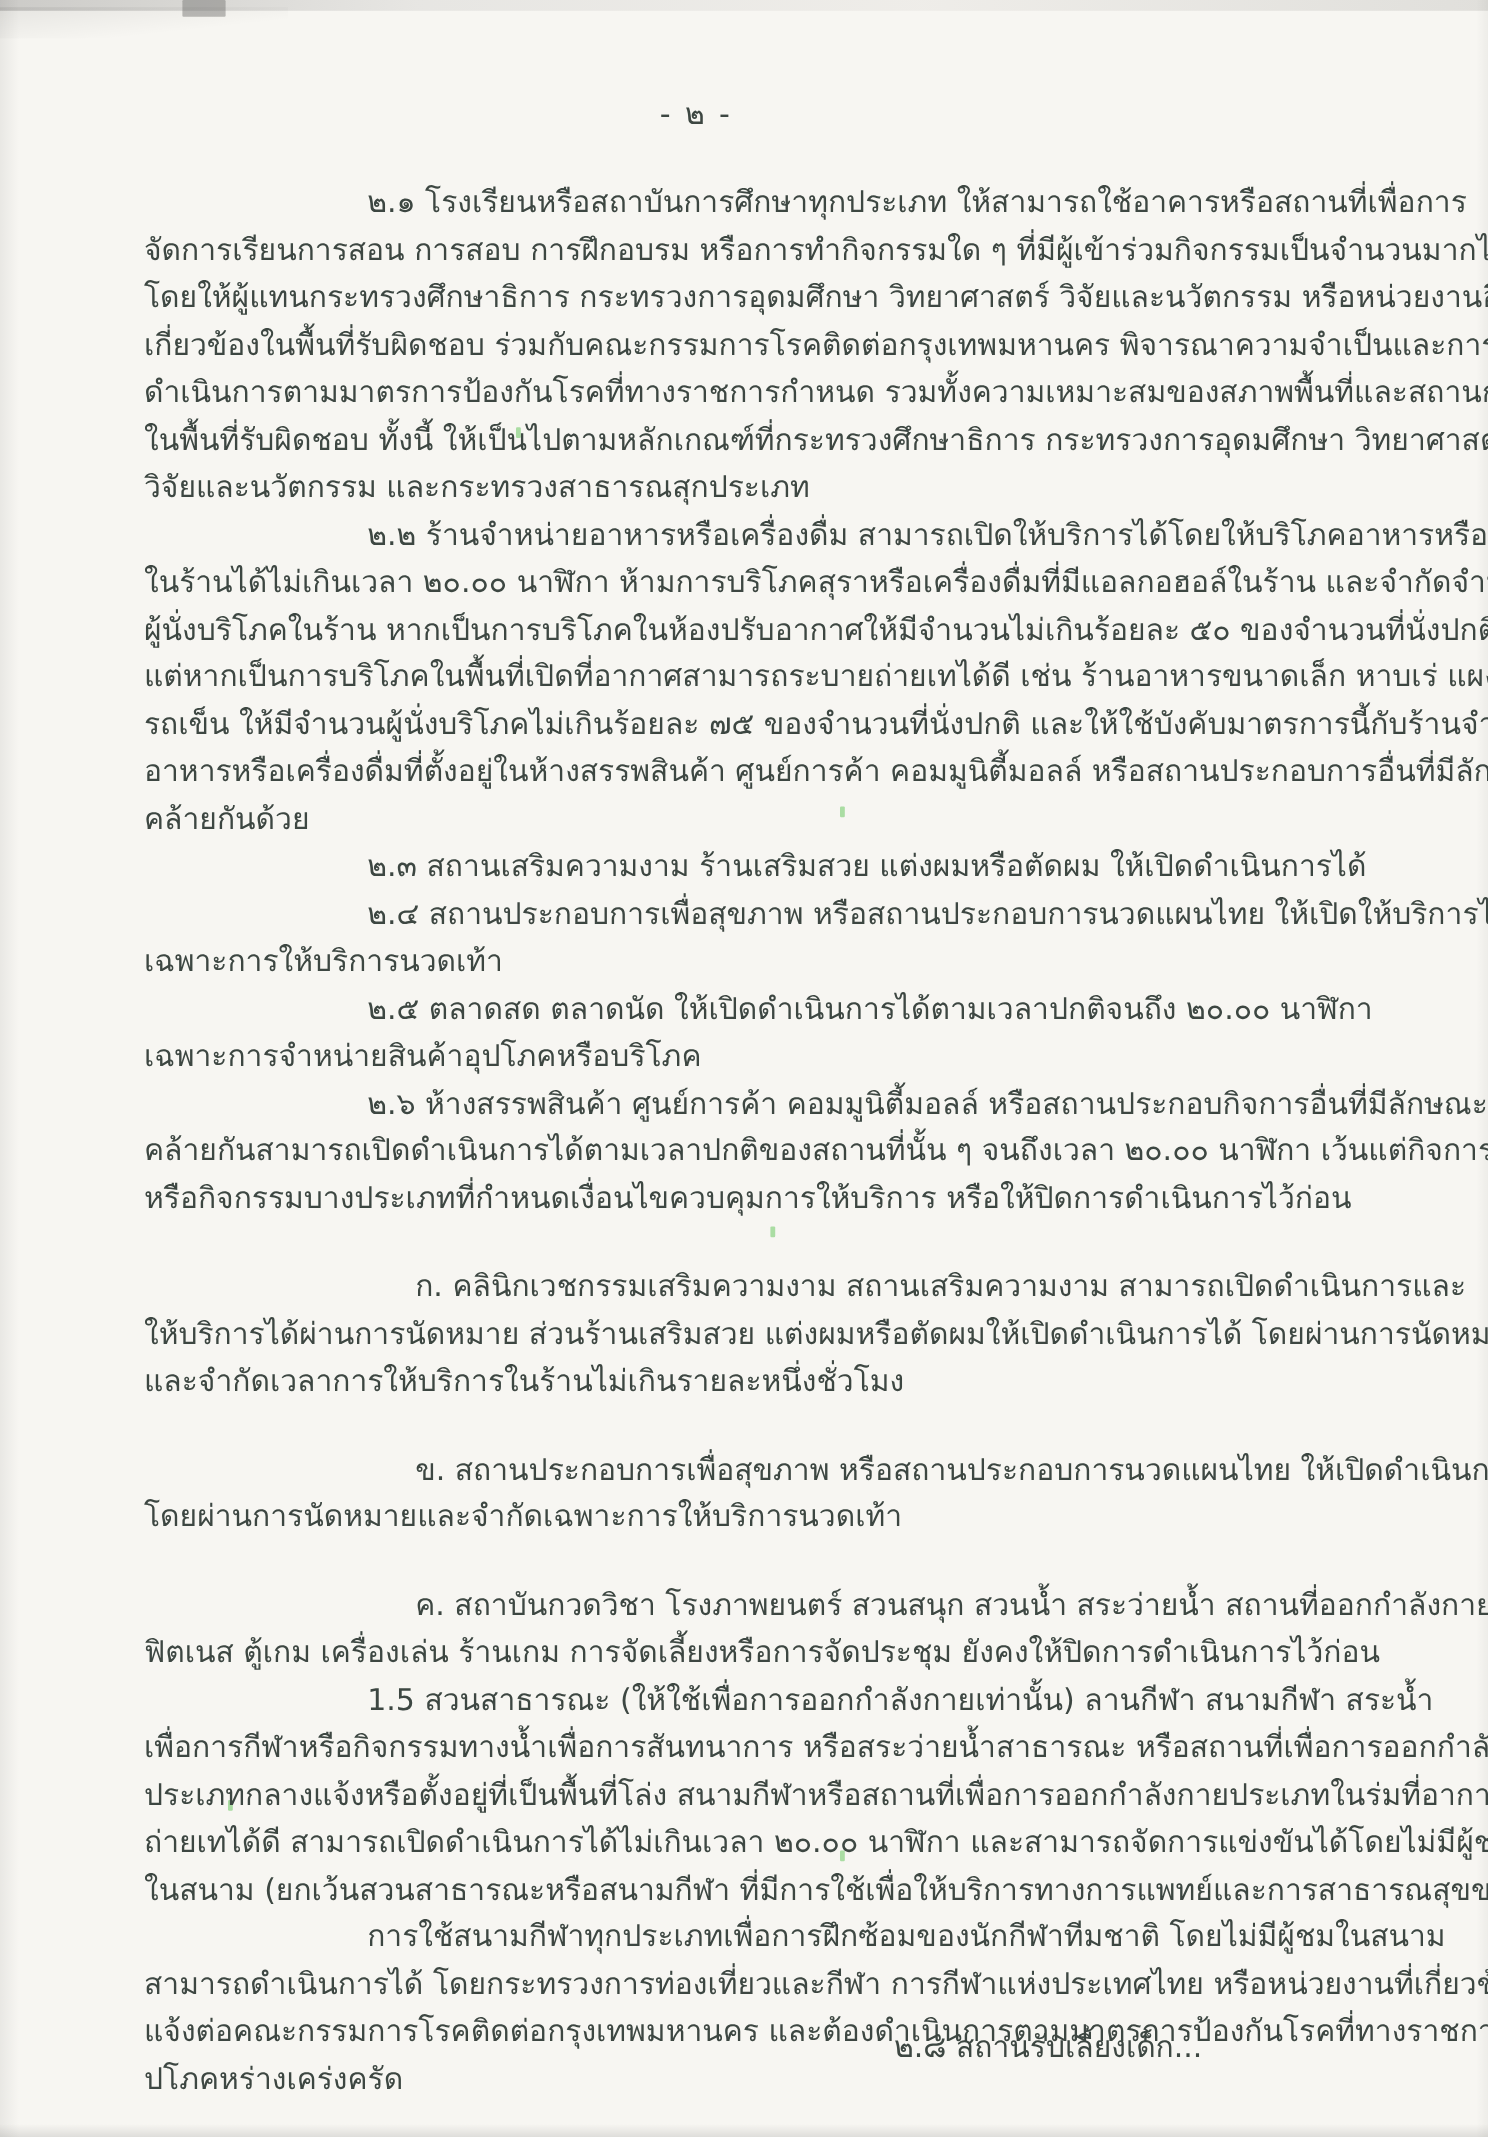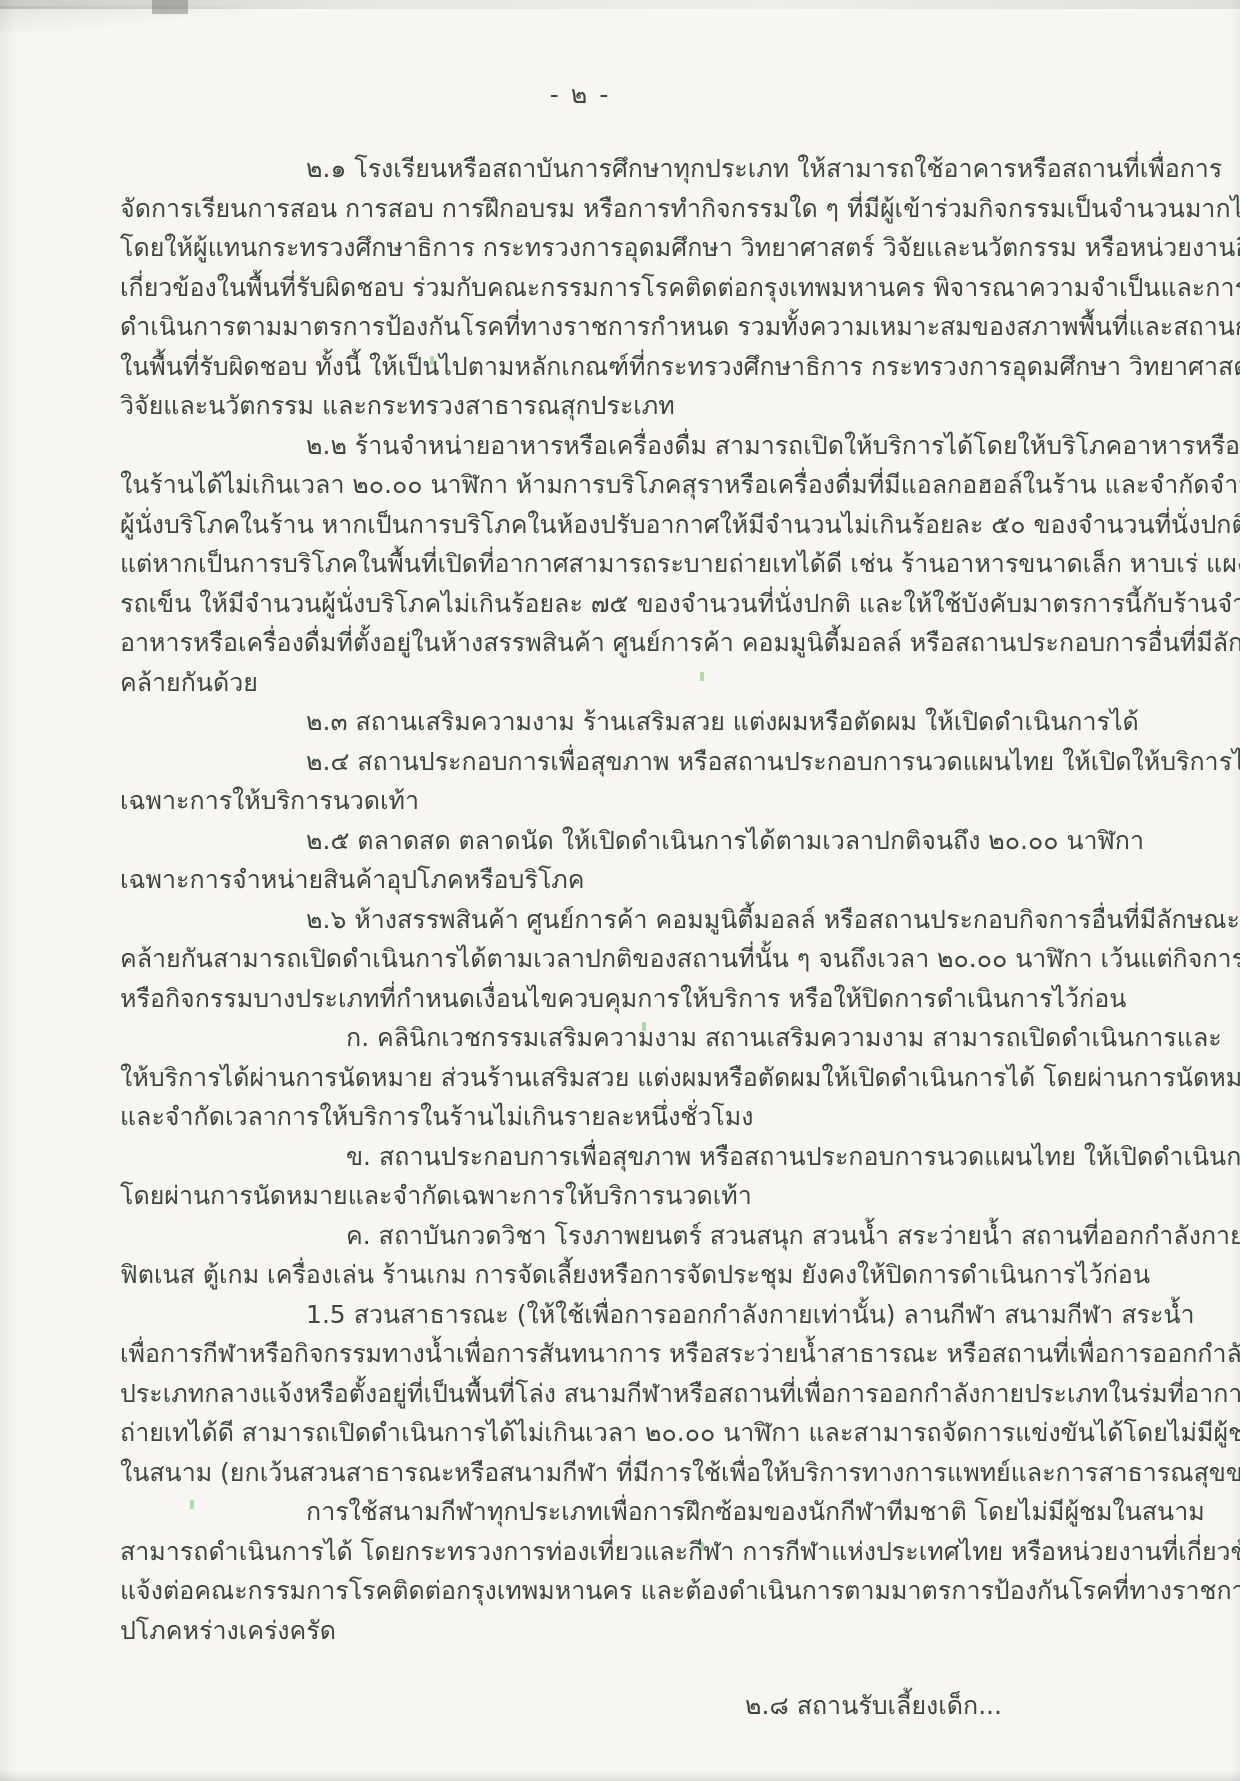--- a/index.html
+++ b/index.html
@@ -43,21 +43,21 @@
   .page-number {
     position: absolute; top: 74px; left: 0; width: 1160px;
     text-align: center; font-size: 25px; letter-spacing: 2px;
   }
   .content {
     position: absolute; top: 149px; left: 120px; width: 1004px;
     font-size: 25px;
   }
   .line { line-height: 39.5px; white-space: nowrap; }
   .first-item { padding-left: 186px; text-align: center; }
-  .first-sub  { padding-left: 226px; }
+  .first-sub  { padding-left: 226px; margin-top: 34px; }
   .continuation {
     position: absolute; top: 1686px; left: 120px; width: 882px;
     text-align: right; font-size: 25px; line-height: 39.5px;
   }
 </style>
 </head>
 <body>
 
 <div class="page">
 

